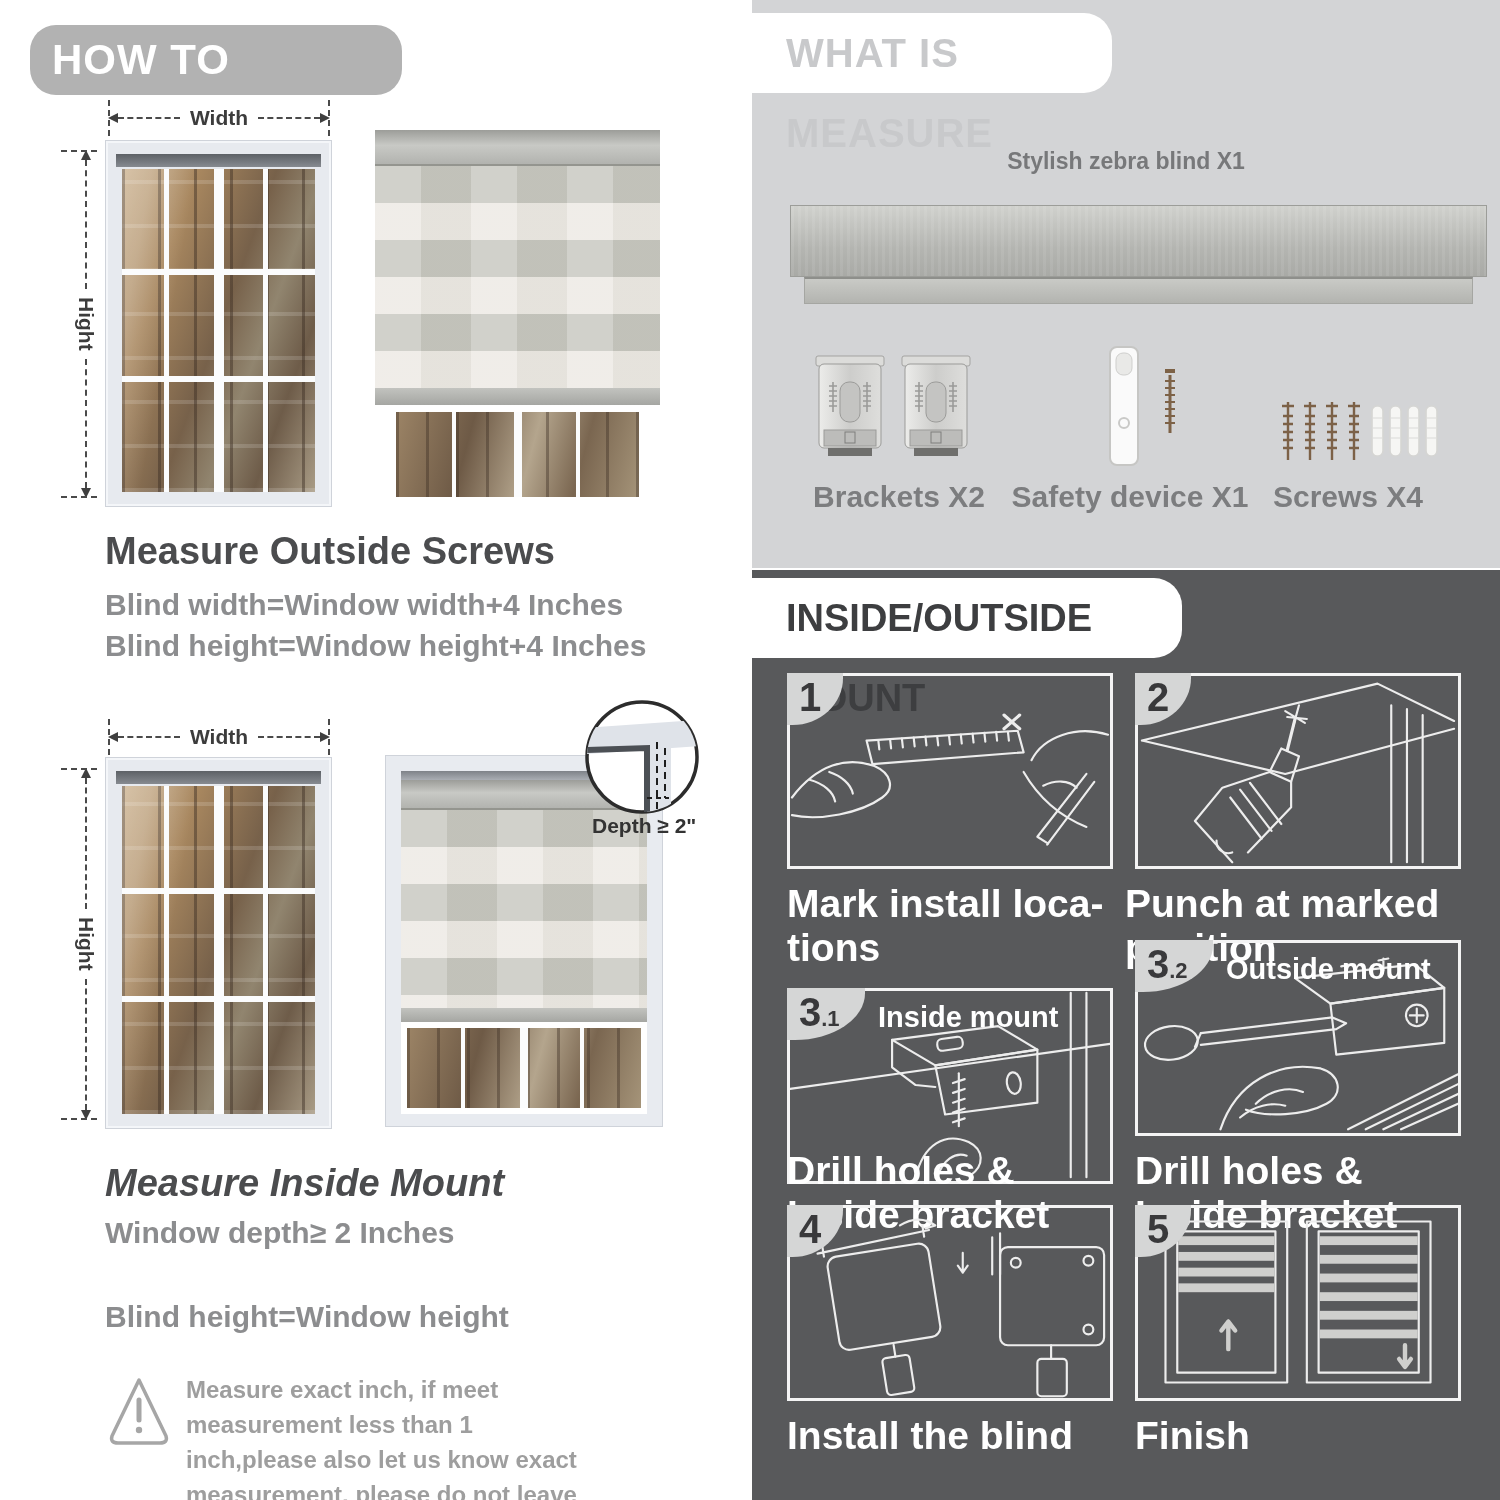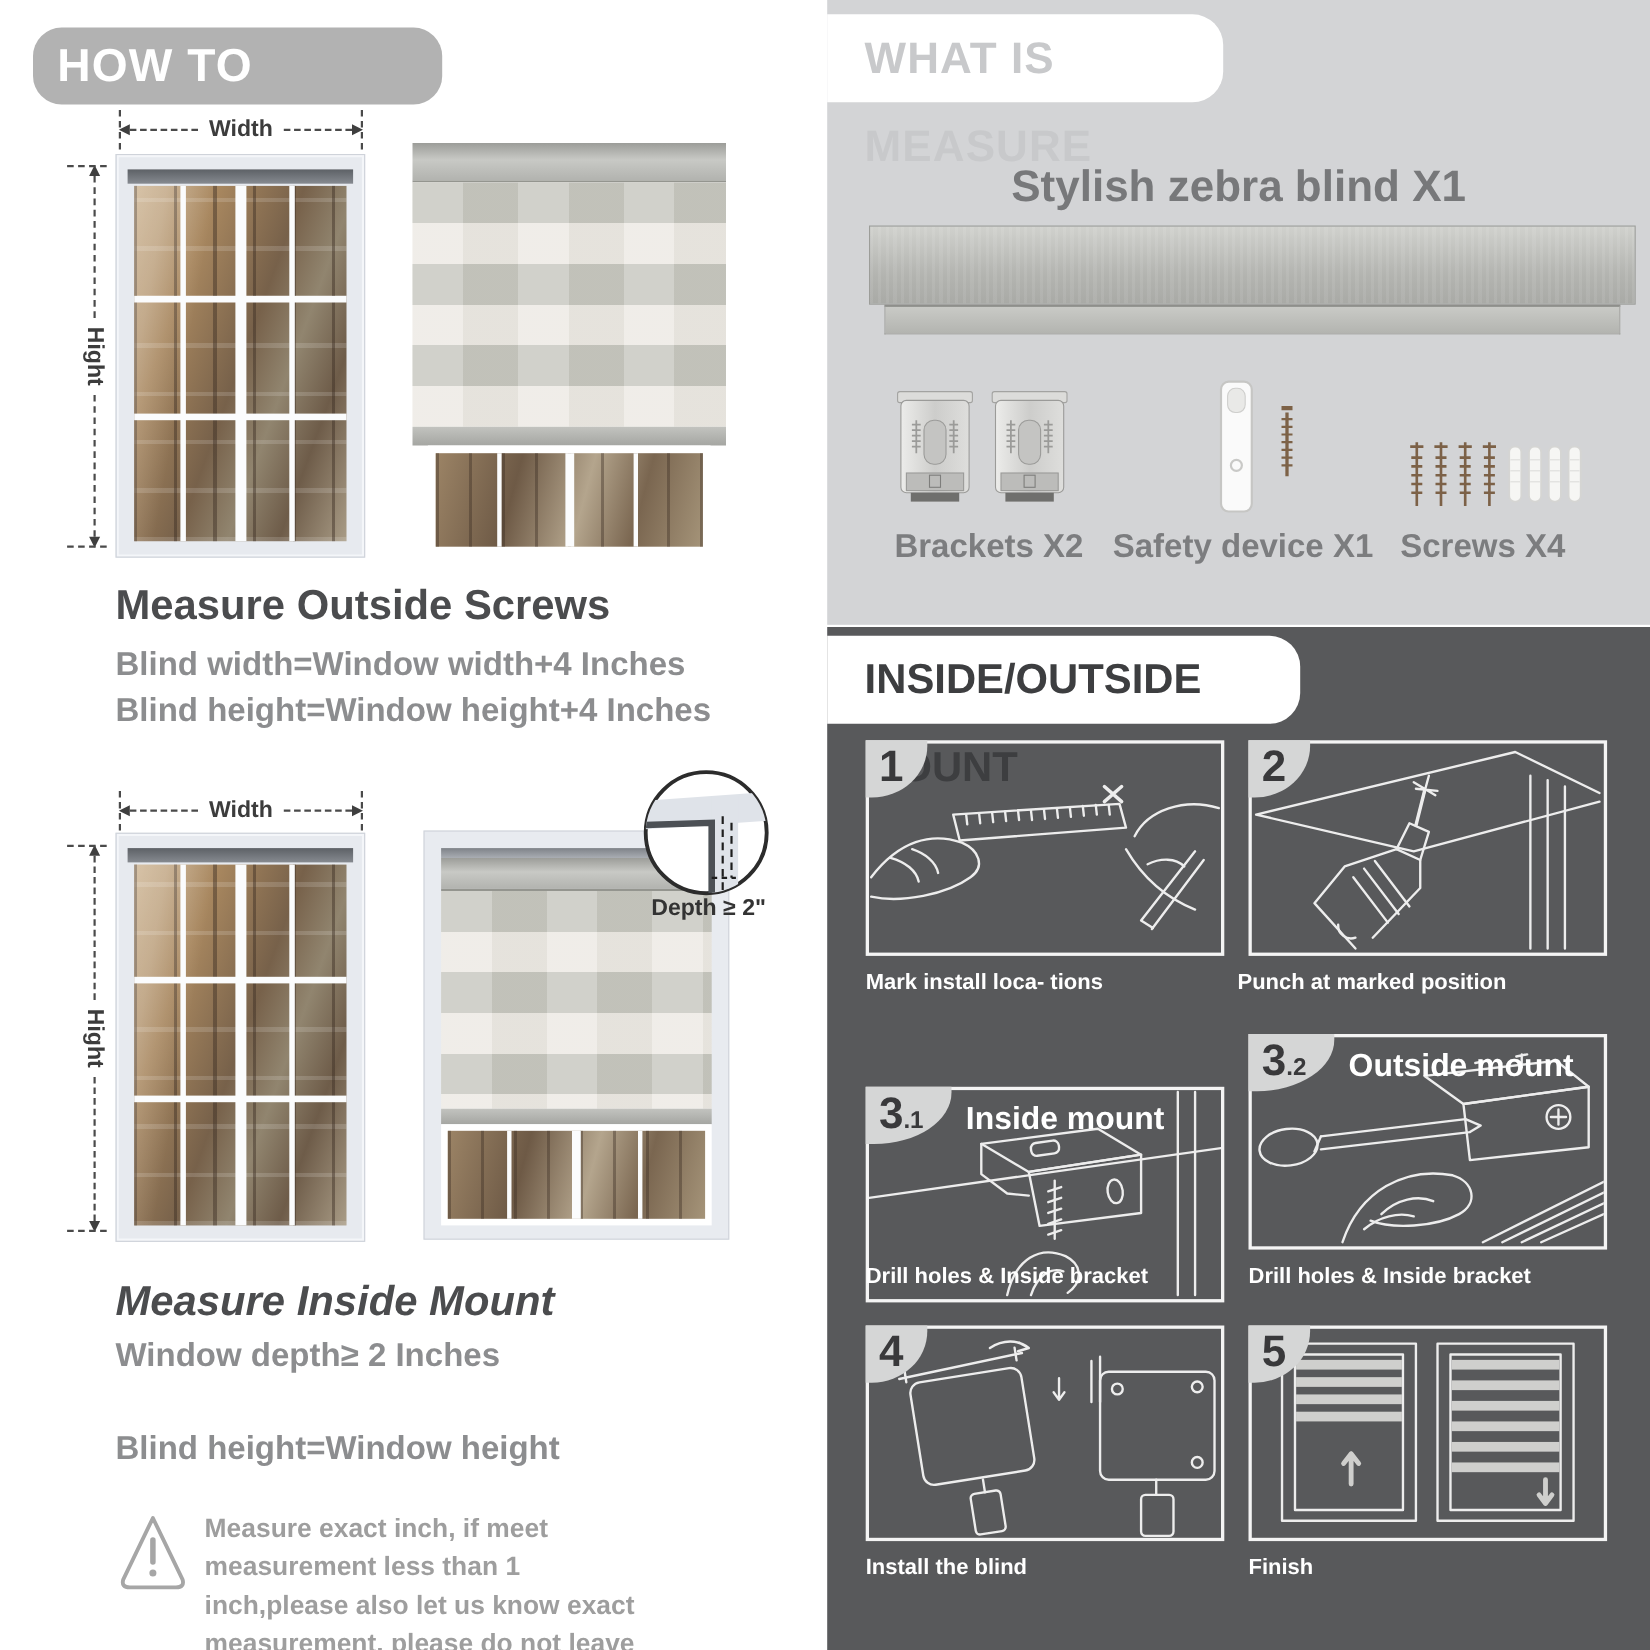--- a/index.html
+++ b/index.html
@@ -59,40 +59,40 @@
 
   .warn-text{font-size:24px;color:#9e9e9e;line-height:35px;}
 
   
   .panel-light{left:752px;top:0;width:748px;height:568px;background:#d3d4d6;}
   .panel-dark{left:752px;top:570px;width:748px;height:930px;background:#58595b;}
   .hdr-white{left:0;top:13px;width:360px;height:80px;background:#fff;border-radius:0 28px 28px 0;
              font-size:40px;color:#c8c9cb;line-height:80px;padding-left:34px;box-sizing:border-box;letter-spacing:1px;}
   .hdr-white2{left:0;top:8px;width:430px;height:80px;background:#fff;border-radius:0 28px 28px 0;
              font-size:38px;color:#3d3e40;line-height:80px;padding-left:34px;box-sizing:border-box;}
-  .product-label{left:0;top:148px;width:748px;text-align:center;font-size:40px;color:#77787a;}
+  .product-label{left:0;top:148px;width:748px;text-align:center;font-size:23px;color:#77787a;}
   .rail-big{left:38px;top:205px;width:697px;}
   .rail-top{height:70px;border:1px solid #9c9d99;
     background:
       repeating-linear-gradient(90deg, rgba(255,255,255,.08) 0 3px, rgba(0,0,0,0) 3px 7px),
       linear-gradient(180deg,#d0d1cd,#b4b5b1 60%,#a9aaa6);}
   .rail-lip{margin:0 14px;height:24px;border:1px solid #a5a6a2;border-top:2px solid #8e8f8b;
     background:linear-gradient(#c9cac6,#b3b4b0);}
   .inc-label{font-size:30px;color:#7c7d7f;text-align:center;}
 
   
   .step{position:absolute;width:326px;height:196px;border:3px solid #f4f4f4;box-sizing:border-box;}
   .step svg{position:absolute;left:0;top:0;width:100%;height:100%;}
   .badge{position:absolute;top:-3px;left:-3px;width:56px;height:52px;background:#d5d6d6;
          border-radius:0 0 90% 0;color:#39393b;font-size:40px;line-height:48px;
          padding-left:12px;box-sizing:border-box;}
   .badge.wide{width:78px;}
   .badge .sub{font-size:22px;}
   .step-title{position:absolute;left:88px;top:10px;color:#fff;font-size:29px;}
-  .cap{position:absolute;width:345px;color:#fff;font-size:20px;}
+  .cap{position:absolute;width:345px;color:#fff;font-size:39px;}
 
   .art{stroke:#ededed;stroke-width:2.2;fill:none;stroke-linecap:round;stroke-linejoin:round;}
 </style>
 </head>
 <body>
 
 <div id="root">
 
   <section class="abs" style="left:0;top:0;width:740px;height:1500px;">
 

